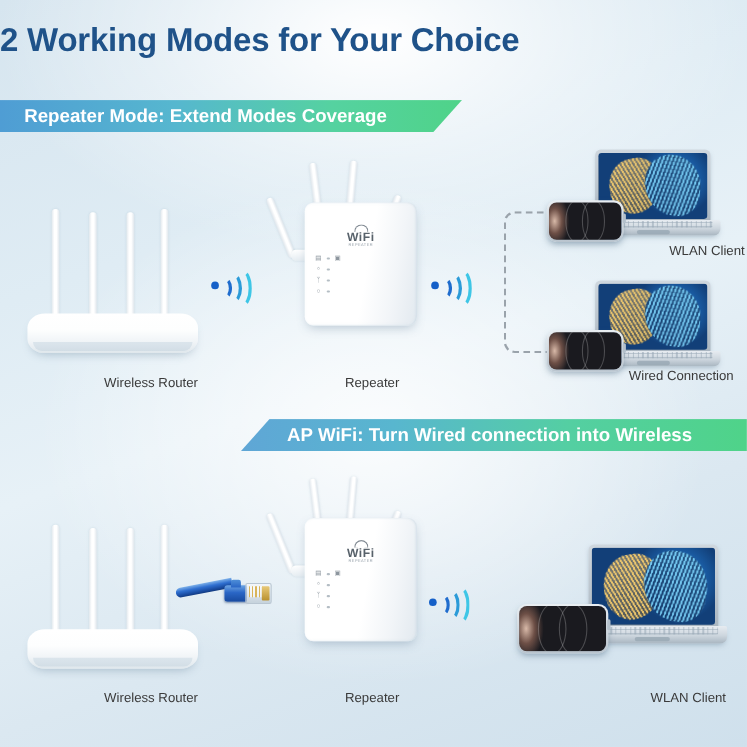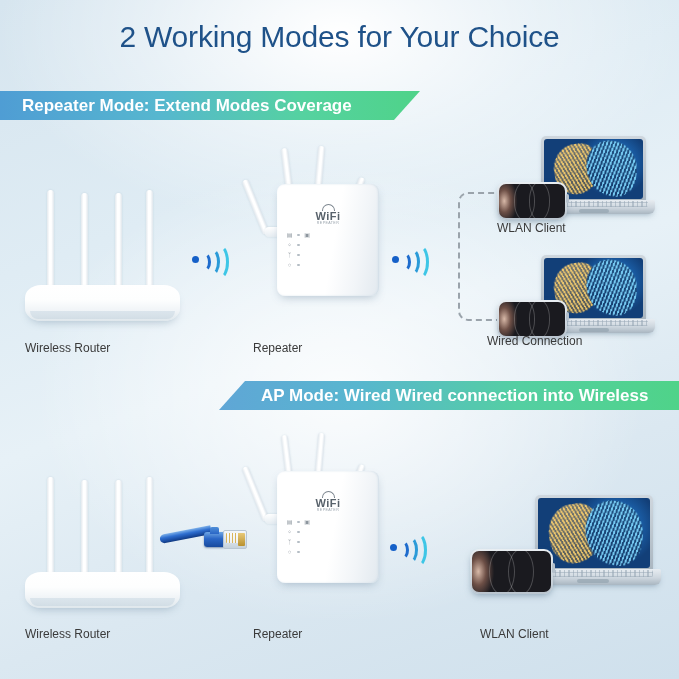--- a/index.html
+++ b/index.html
@@ -11,22 +11,22 @@
   #stage{
     position:relative;width:679px;height:679px;overflow:hidden;
     background:
       radial-gradient(ellipse 60% 45% at 50% 58%, rgba(255,255,255,0.85) 0%, rgba(255,255,255,0.35) 45%, rgba(255,255,255,0) 75%),
       radial-gradient(ellipse 70% 40% at 50% 5%, #ffffff 0%, rgba(255,255,255,0.4) 40%, rgba(255,255,255,0) 72%),
       linear-gradient(160deg,#d6e5ef 0%, #dfecf4 30%, #e7f1f7 50%, #dbe8f1 72%, #cfe0ec 100%);
   }
 
   
   .title{
-    position:absolute;top:20px;left:0;width:679px;text-align:center;
-    font-size:30px;font-weight:normal;color:#1f5289;letter-spacing:-0.2px;
+    position:absolute;top:20px;left:0;width:679px;text-align:left;
+    font-size:30px;font-weight:bold;color:#1f5289;letter-spacing:-0.2px;
     font-family:"Liberation Sans", sans-serif;
   }
 
   
   .banner{
     position:absolute;height:29px;line-height:29px;
     color:#ffffff;font-size:17px;font-weight:bold;
     white-space:nowrap;
   }
   .banner-1{
@@ -37,21 +37,21 @@
   }
   .banner-2{
     left:219px;top:381px;width:460px;
     padding-left:42px;box-sizing:border-box;
     background:linear-gradient(90deg,#5fa6d6 0%, #58b6cf 30%, #54cfa2 65%, #4fd389 100%);
     clip-path:polygon(26px 0, 100% 0, 100% 100%, 0 100%);
   }
 
   
   .cap{
-    position:absolute;text-align:left;
+    position:absolute;text-align:right;
     font-size:12px;color:#3a3a3a;white-space:nowrap;
     font-family:"Liberation Sans", sans-serif;
   }
 
   
   .router{position:absolute;}
   .router .ant{
     position:absolute;width:7px;border-radius:4px;
     background:linear-gradient(90deg,#e3e9ee 0%,#ffffff 35%,#ffffff 62%,#dfe6ec 100%);
     box-shadow:0 0 2px rgba(120,150,170,.25);
@@ -342,21 +342,21 @@
     </div>
   </div>
   <div class="phone" style="left:497px;top:300px;width:70px;height:38px;">
     <div class="ph-body">
       <div class="ph-screen"></div>
       <div class="ph-btn"></div>
     </div>
   </div>
   <div class="cap" style="left:487px;top:334px;width:180px;">Wired Connection</div>
 
-  <div class="banner banner-2">AP Mode: Wired Wired connection into Wireless</div>
+  <div class="banner banner-2">AP WiFi: Turn Wired connection into Wireless</div>
 
   <div class="router" style="left:25px;top:463px;width:155px;height:145px;">
     <div class="ant" style="left:22px;top:14px;height:112px;"></div>
     <div class="ant" style="left:56px;top:17px;height:109px;"></div>
     <div class="ant" style="left:90px;top:17px;height:109px;"></div>
     <div class="ant" style="left:121px;top:14px;height:112px;"></div>
     <div class="body"></div>
   </div>
   <div class="cap" style="left:25px;top:627px;width:155px;">Wireless Router</div>
 

